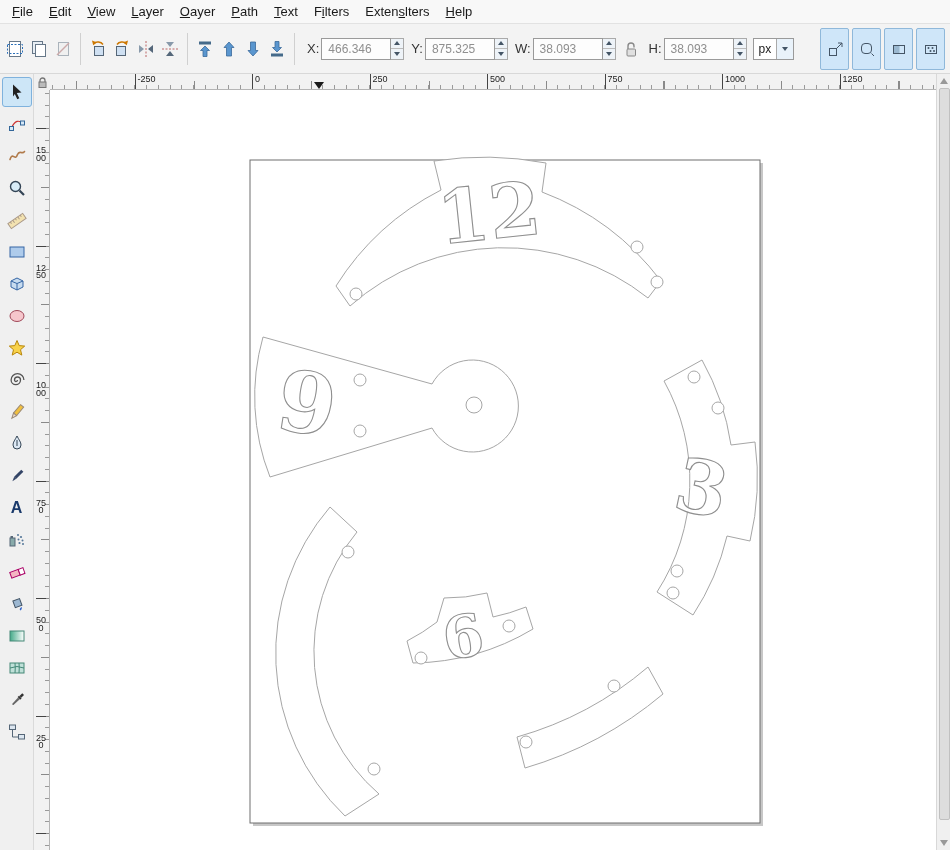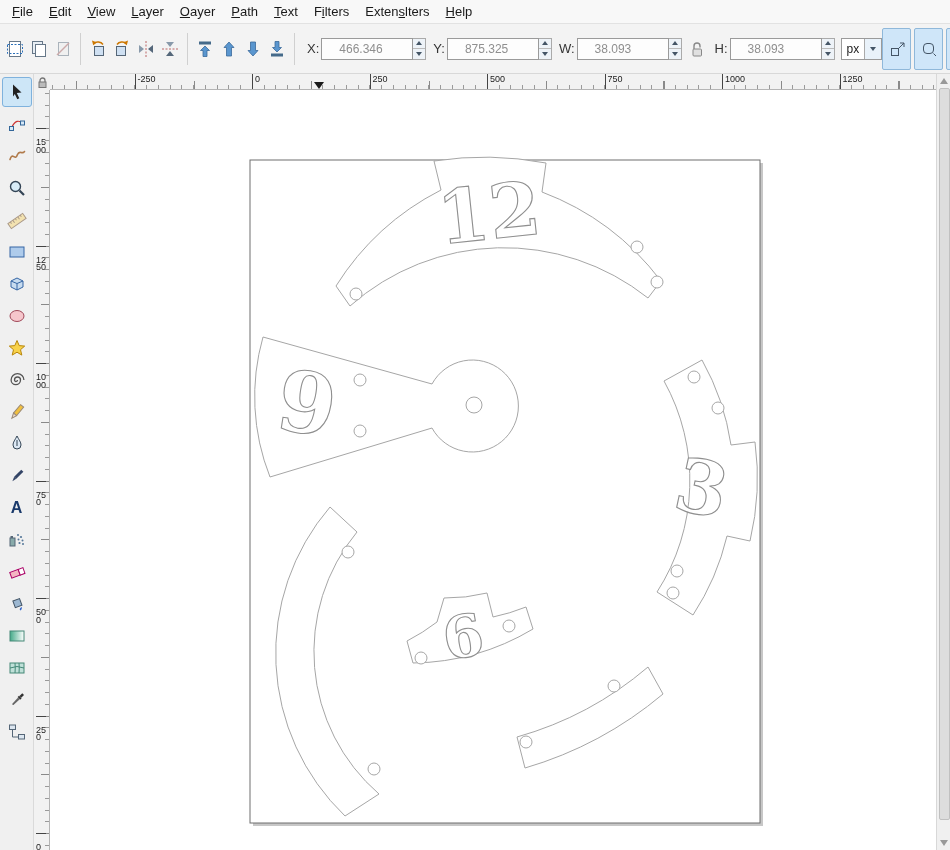--- a/index.html
+++ b/index.html
@@ -11,21 +11,21 @@
   .mi{padding:3px 8px;white-space:nowrap;cursor:default;}
   .mi u{text-decoration:underline;}
   
   .toolbar{position:absolute;left:0;top:24px;width:950px;height:50px;background:#f3f3f3;
            border-bottom:1px solid #d8d8d8;display:flex;align-items:center;padding:0 3px;box-sizing:border-box;}
   .tbtn{width:24px;height:24px;display:flex;align-items:center;justify-content:center;flex:0 0 auto;}
   .tbtn svg{display:block;}
   .sep{width:1px;height:32px;background:#d0d0d0;margin:0 5px;flex:0 0 auto;}
   .fldlbl{color:#333;margin:0 2px 0 7px;flex:0 0 auto;}
   .fld{width:56px;height:20px;border:1px solid #9a9a9a;background:#fdfdfd;color:#8f8f8f;
-       font-size:12px;padding:0 17px;font-family:inherit;flex:0 0 auto;}
+       font-size:12px;padding:0 6px;font-family:inherit;flex:0 0 auto;}
   .spin{display:flex;flex-direction:column;width:13px;height:22px;border:1px solid #aaa;border-left:none;
         box-sizing:border-box;flex:0 0 auto;}
   .spin span{flex:1;display:flex;align-items:center;justify-content:center;background:#eef3f8;}
   .spin span+span{border-top:1px solid #bbb;}
   .tri-up{width:0;height:0;border-left:3px solid transparent;border-right:3px solid transparent;border-bottom:4px solid #456;}
   .tri-dn{width:0;height:0;border-left:3px solid transparent;border-right:3px solid transparent;border-top:4px solid #456;}
   .lockbtn{margin:0 4px 0 8px;flex:0 0 auto;display:flex;align-items:center;}
   .combo{display:flex;align-items:center;border:1px solid #9a9a9a;background:#fff;height:22px;
          margin-left:6px;box-sizing:border-box;flex:0 0 auto;}
   .combo .val{padding:0 5px;font-size:12px;color:#222;}
@@ -60,21 +60,21 @@
            border-left:5px solid transparent;border-right:5px solid transparent;border-top:7px solid #1a1a1a;}
   .vruler{position:absolute;left:34px;top:90px;width:16px;height:760px;background:#f2f2f2;
           border-right:1px solid #b5b5b5;box-sizing:border-box;
           background-image:
             repeating-linear-gradient(180deg,#8a8a8a 0px,#8a8a8a 1px,transparent 1px,transparent 58.75px),
             repeating-linear-gradient(180deg,#9a9a9a 0px,#9a9a9a 1px,transparent 1px,transparent 11.75px);
           background-size:8px 105%,4px 105%;
           background-position:100% -20.75px,100% -9px;
           background-repeat:no-repeat,no-repeat;}
   .vlab{position:absolute;left:2px;width:10px;border-top:1px solid #444;
-        font-size:9px;line-height:7.5px;word-break:break-all;color:#222;padding-top:10px;}
+        font-size:9px;line-height:7.5px;word-break:break-all;color:#222;padding-top:18px;text-align:center;}
   
   .canvas{position:absolute;left:50px;top:90px;width:886px;height:760px;background:#ffffff;}
   .canvas svg{display:block;}
   
   .vscroll{position:absolute;left:936px;top:74px;width:14px;height:776px;background:#f0f0f0;
            border-left:1px solid #d8d8d8;box-sizing:border-box;}
   .vthumb{position:absolute;left:2px;width:9px;top:14px;height:730px;background:#dddddd;
           border:1px solid #c0c0c0;border-radius:2px;}
   .varr{position:absolute;left:3px;width:0;height:0;border-left:4px solid transparent;border-right:4px solid transparent;}
   .varr.up{top:4px;border-bottom:6px solid #999;}

